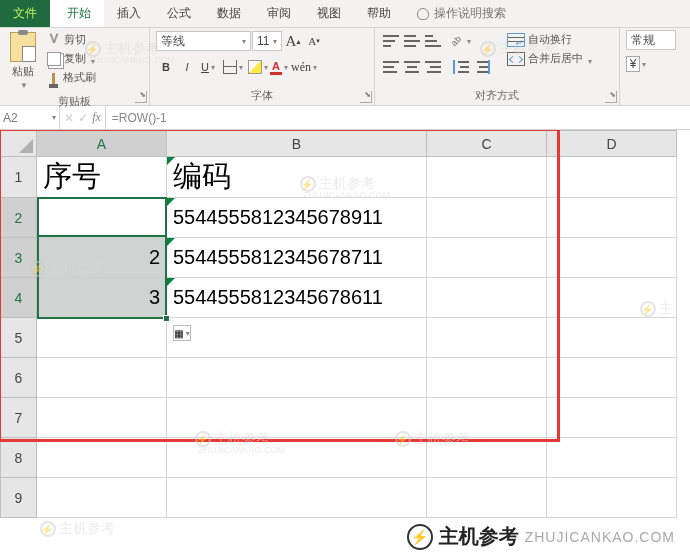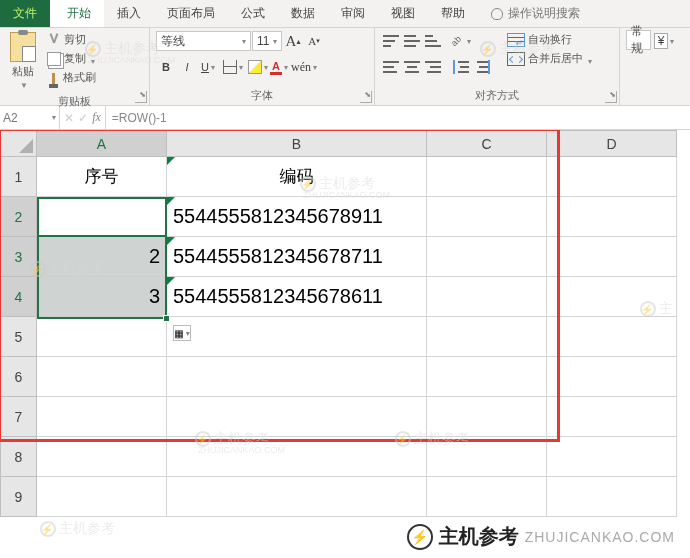--- a/index.html
+++ b/index.html
@@ -182,39 +182,38 @@
 .colhdr th{height:26px}
 .rowhdr{width:36px;background:#e6e6e6;font-size:16px;text-align:center}
 .rowhdr.sel{background:#d0d0d0;color:#217346}
 .colhdr th.sel{background:#d0d0d0;color:#217346}
 .corner{width:36px;background:#e6e6e6;position:relative}
 .corner::after{content:"";position:absolute;right:3px;bottom:3px;width:0;height:0;border:7px solid transparent;border-bottom-color:#b0b0b0;border-right-color:#b0b0b0}
 .cellA{width:130px;text-align:right}
 .cellB{width:260px;text-align:left}
 .cellC{width:120px}
 .cellD{width:130px}
-td.header-cell{font-size:17px;text-align:center}
+td.header-cell{font-size:29px;text-align:left}
 .green-mark{position:relative}
 .green-mark::before{content:"";position:absolute;top:0;left:0;width:0;height:0;border-top:8px solid #0a8043;border-right:8px solid transparent}
 .sel-range td.cellA{background:#d9d9d9}
 .sel-outline{position:absolute;border:2px solid #217346;pointer-events:none;background:rgba(33,115,70,0.05)}
 .active-cell{position:absolute;border:2px solid #217346;background:#fff;pointer-events:none}
 .fill-handle{position:absolute;width:7px;height:7px;background:#217346;border:1px solid #fff}
 .autofill-btn{position:absolute;width:18px;height:16px;background:#fff;border:1px solid #bbb;font-size:10px;display:flex;align-items:center;justify-content:center;cursor:pointer}
 .red-box{position:absolute;border:3px solid #e53935;pointer-events:none}
 
 </style>
 </head>
 <body>
 
 <div class="menubar">
   <div class="tab file">文件</div>
   <div class="tab active">开始</div>
   <div class="tab norm">插入</div>
-  <div class="tab norm">页面布局</div>
   <div class="tab norm">公式</div>
   <div class="tab norm">数据</div>
   <div class="tab norm">审阅</div>
   <div class="tab norm">视图</div>
   <div class="tab norm">帮助</div>
   <div class="tab norm tell">
     <span class="bulb"></span>
     <span>操作说明搜索</span>
   </div>
 </div>
@@ -377,21 +376,21 @@
             <span>合并后居中</span>
             <span class="dd">▾</span>
           </div>
       </div>
     </div>
     <div class="group-label">对齐方式</div>
     <div class="dlauncher">⬊</div>
   </div>
 
   <div class="group" style="width:60px;border-right:none">
-    <div class="group-body" style="flex-direction:row;gap:3px">
+    <div class="group-body" style="flex-direction:column;gap:3px">
       <div class="numfmt-box">
           <span>常规</span>
         </div>
       <div class="fmtrow">
         <span class="fmtbtn">
             <span class="comma-ico">¥</span>
             <span class="dd">▾</span>
           </span>
       </div>
     </div>

